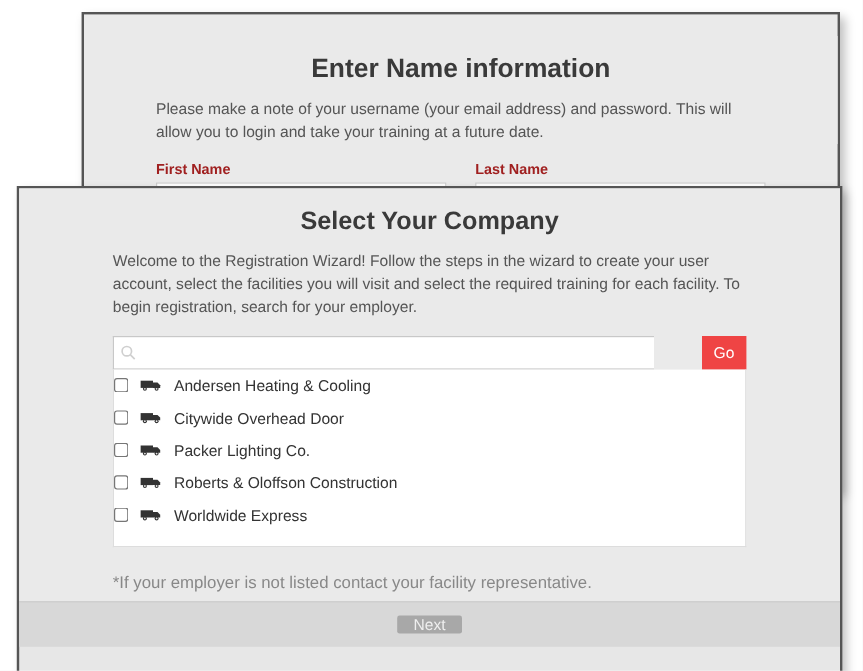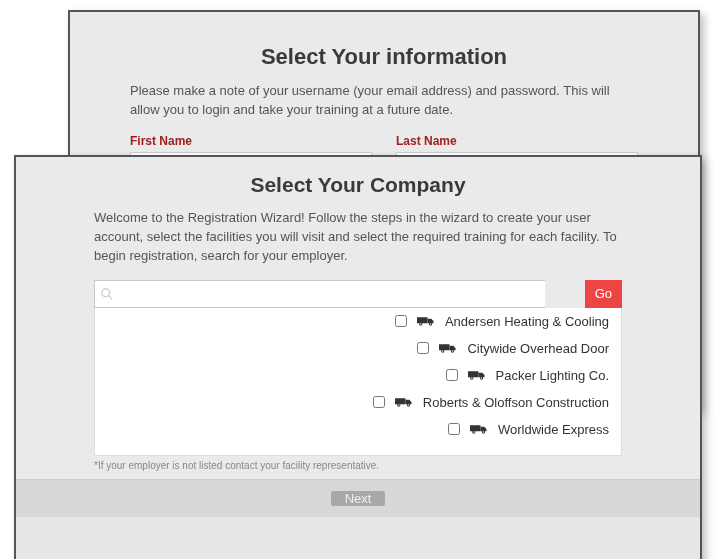--- a/index.html
+++ b/index.html
@@ -117,36 +117,35 @@
     overflow-y: scroll;
     position: relative;
   }
   .results::-webkit-scrollbar { width: 9px; }
   .results::-webkit-scrollbar-track { background: #f0f0f0; }
   .results::-webkit-scrollbar-thumb { background: #777; border-radius: 4px; }
   .result-item {
     display: flex;
     align-items: center;
     gap: 10px;
-    padding: 6px 12px;
+    padding: 6px 0;
     font-size: 13px;
     color: #333;
-    justify-content: flex-end;
   }
   .result-item input[type=checkbox] {
     width: 12px; height: 12px;
   }
   .truck-icon {
     width: 18px; height: 12px;
     flex-shrink: 0;
   }
   .footnote {
-    font-size: 10px;
+    font-size: 14px;
     color: #888;
-    margin-top: 4px;
+    margin-top: 21px;
   }
   .front-footer {
     background: #d8d8d8;
     height: 38px;
     display: flex;
     align-items: center;
     justify-content: center;
     border-top: 1px solid #ccc;
   }
   .next-btn {
@@ -157,21 +156,21 @@
     font-size: 13px;
     border-radius: 2px;
     cursor: default;
   }
 </style>
 </head>
 <body>
 
 <div class="window window-back">
   <div class="inner">
-    <h1 class="title">Select Your information</h1>
+    <h1 class="title">Enter Name information</h1>
     <p class="subtitle">Please make a note of your username (your email address) and password. This will allow you to login and take your training at a future date.</p>
   </div>
   <div class="back-fields">
     <div class="field">
       <span class="label">First Name</span>
       <input type="text" class="text-input" value="" style="">
     </div>
     <div class="field">
       <span class="label">Last Name</span>
       <input type="text" class="text-input" value="" style="">

